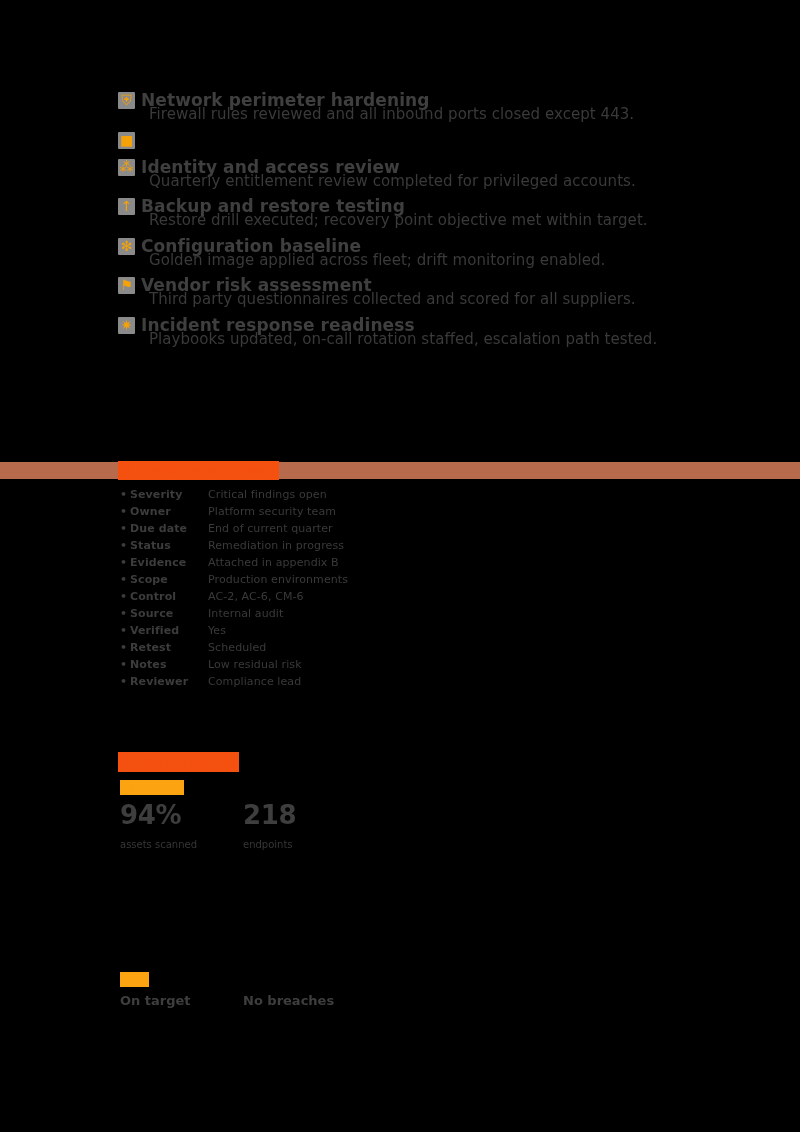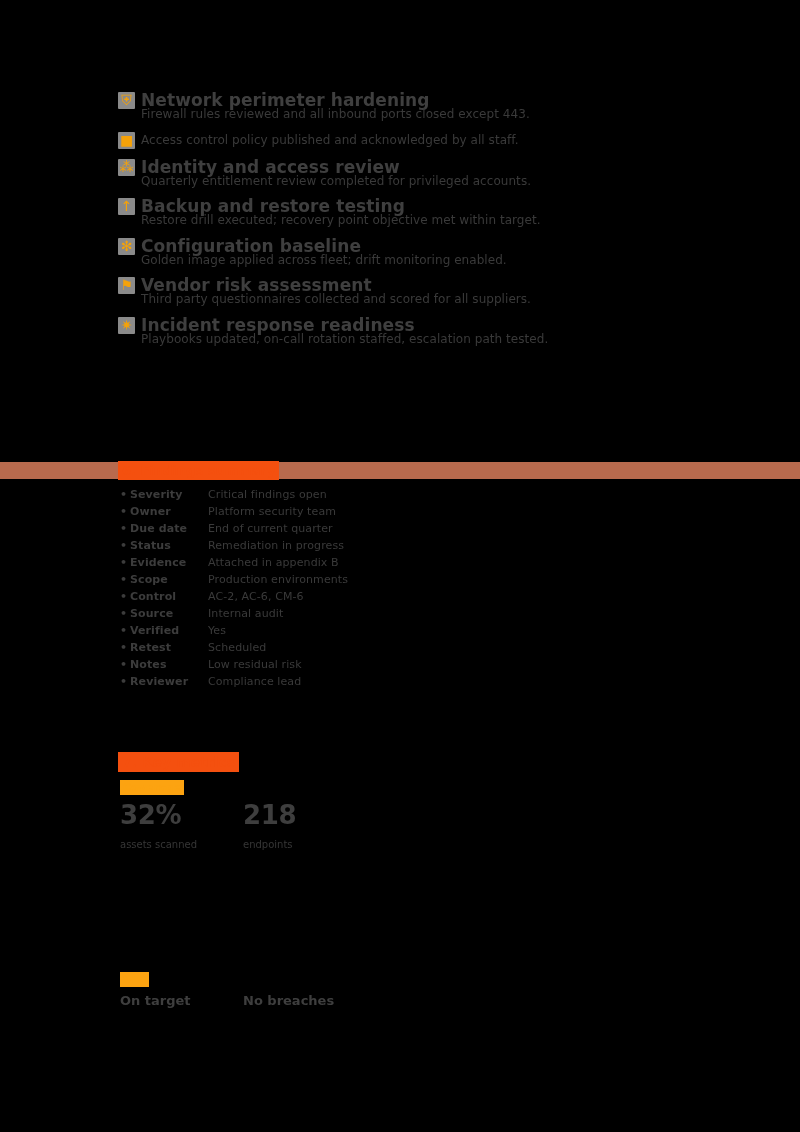--- a/index.html
+++ b/index.html
@@ -53,25 +53,26 @@
     padding-top: 1px;
   }
   .check-title {
     font-size: 17px;
     font-weight: bold;
     color: #3f3f3f;
     line-height: 14px;
     letter-spacing: 0.1px;
   }
   .check-desc {
-    font-size: 12px;
+    font-size: 15px;
     color: #3a3a3a;
     line-height: 13.5px;
     margin-top: 1px;
     letter-spacing: 0.05px;
+    margin-left: 8px;
   }
 
   
   .divider-bar {
     position: absolute;
     left: 0;
     top: 462px;
     width: 800px;
     height: 17px;
     background: #b86a4d;
@@ -198,21 +199,20 @@
       <div class="check-item">
         <div class="check-icon">⛨</div>
         <div class="check-body">
           <div class="check-title">Network perimeter hardening</div>
           <div class="check-desc">Firewall rules reviewed and all inbound ports closed except 443.</div>
         </div>
       </div>
       <div class="check-item">
         <div class="check-icon">■</div>
         <div class="check-body">
-          <div class="check-desc">Access control policy published and acknowledged by all staff.</div>
         </div>
       </div>
       <div class="check-item">
         <div class="check-icon">⁂</div>
         <div class="check-body">
           <div class="check-title">Identity and access review</div>
           <div class="check-desc">Quarterly entitlement review completed for privileged accounts.</div>
         </div>
       </div>
       <div class="check-item">
@@ -308,21 +308,21 @@
         <span class="list-bullet">•</span>
         <span class="list-label">Reviewer</span>
         <span class="list-value">Compliance lead</span>
       </div>
     </div>
 
   <div class="section-tag2">7. Key metrics</div>
 
   <div class="metric-block b1" id="metric0"><div class="metric-tag">Coverage</div><div class="metric-cols">
         <div class="metric-col">
-          <div class="metric-val">32%</div>
+          <div class="metric-val">94%</div>
           <div class="metric-sub">assets scanned</div>
         </div>
         <div class="metric-col">
           <div class="metric-val">218</div>
           <div class="metric-sub">endpoints</div>
         </div>
       </div></div>
   <div class="metric-block b3" id="metric2"><div class="metric-tag">SLA</div><div class="metric-cols">
         <div class="metric-col">
           <div class="metric-val sm">On target</div>

